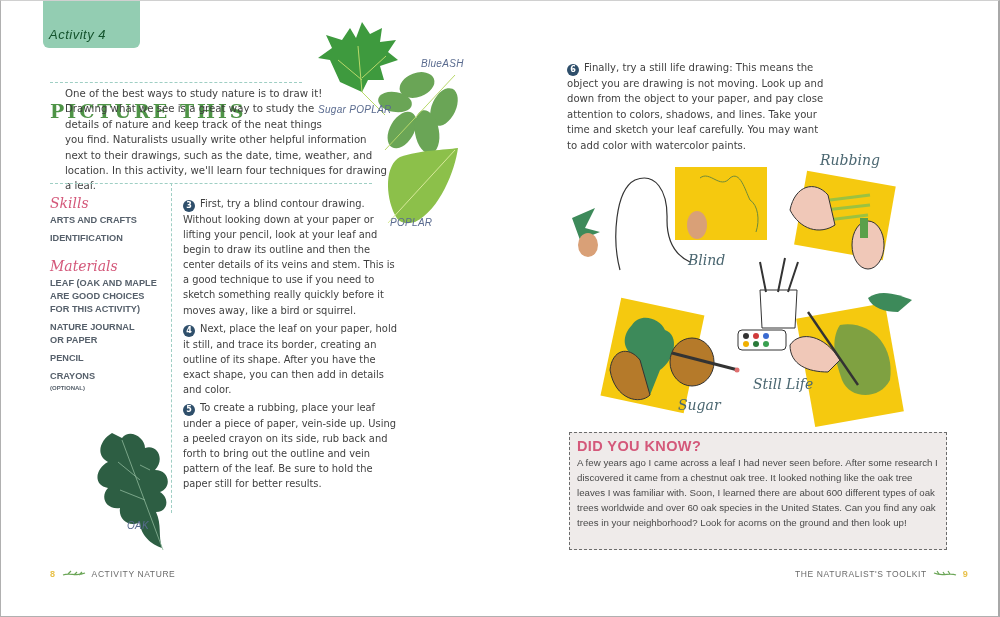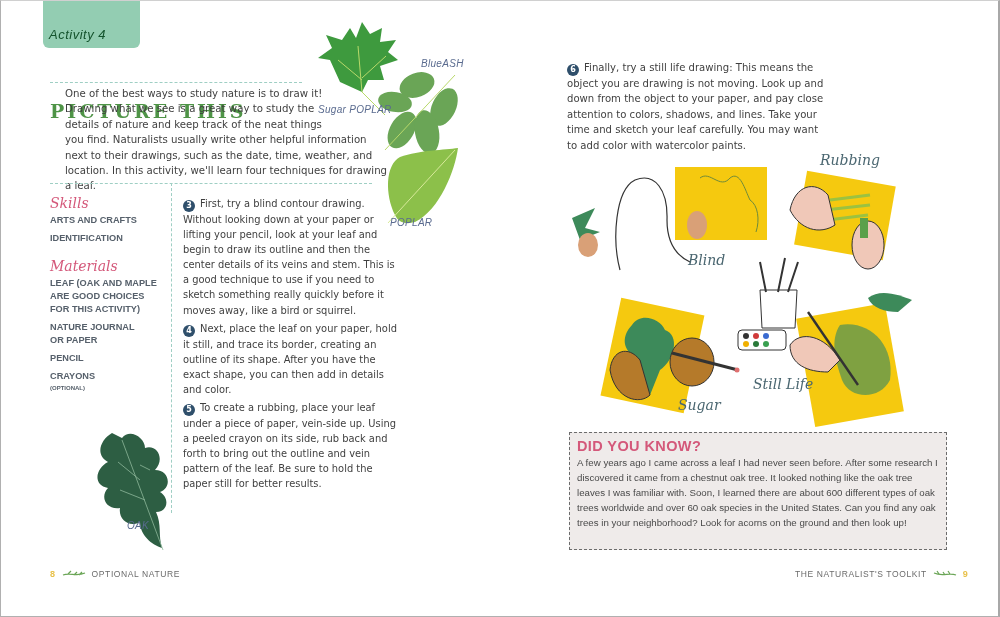--- a/index.html
+++ b/index.html
@@ -114,21 +114,21 @@
   <div class="leaf-label" style="left:318px; top:104px;">Sugar POPLAR</div>
   <div class="leaf-label" style="left:421px; top:58px;">BlueASH</div>
   <div class="leaf-label" style="left:390px; top:217px;">POPLAR</div>
   <div class="leaf-label" style="left:114px; top:520px;margin-left:13px;">OAK</div>
 
   <div class="footer" style="left:50px;">
     <span class="pg">8</span>
     <svg width="24" height="8" style="position:relative;">
         <path d="M1,5 C8,2 14,7 23,3 M6,4 L9,1 M12,5 L15,2 M17,5 L20,2" stroke="#6aa556" stroke-width="1.2" fill="none"></path>
       </svg>
-    <span>OPTIONAL NATURE</span>
+    <span>ACTIVITY NATURE</span>
   </div>
 </div>
 
 <div>
 
   <div class="step6">
     <span class="num">6</span><span>Finally, try a still life drawing: This means the object you are drawing is not moving. Look up and down from the object to your paper, and pay close attention to colors, shadows, and lines. Take your time and sketch your leaf carefully. You may want to add color with watercolor paints.</span>
   </div>
 
   <svg width="1000" height="617" style="left:0; top:0;">

